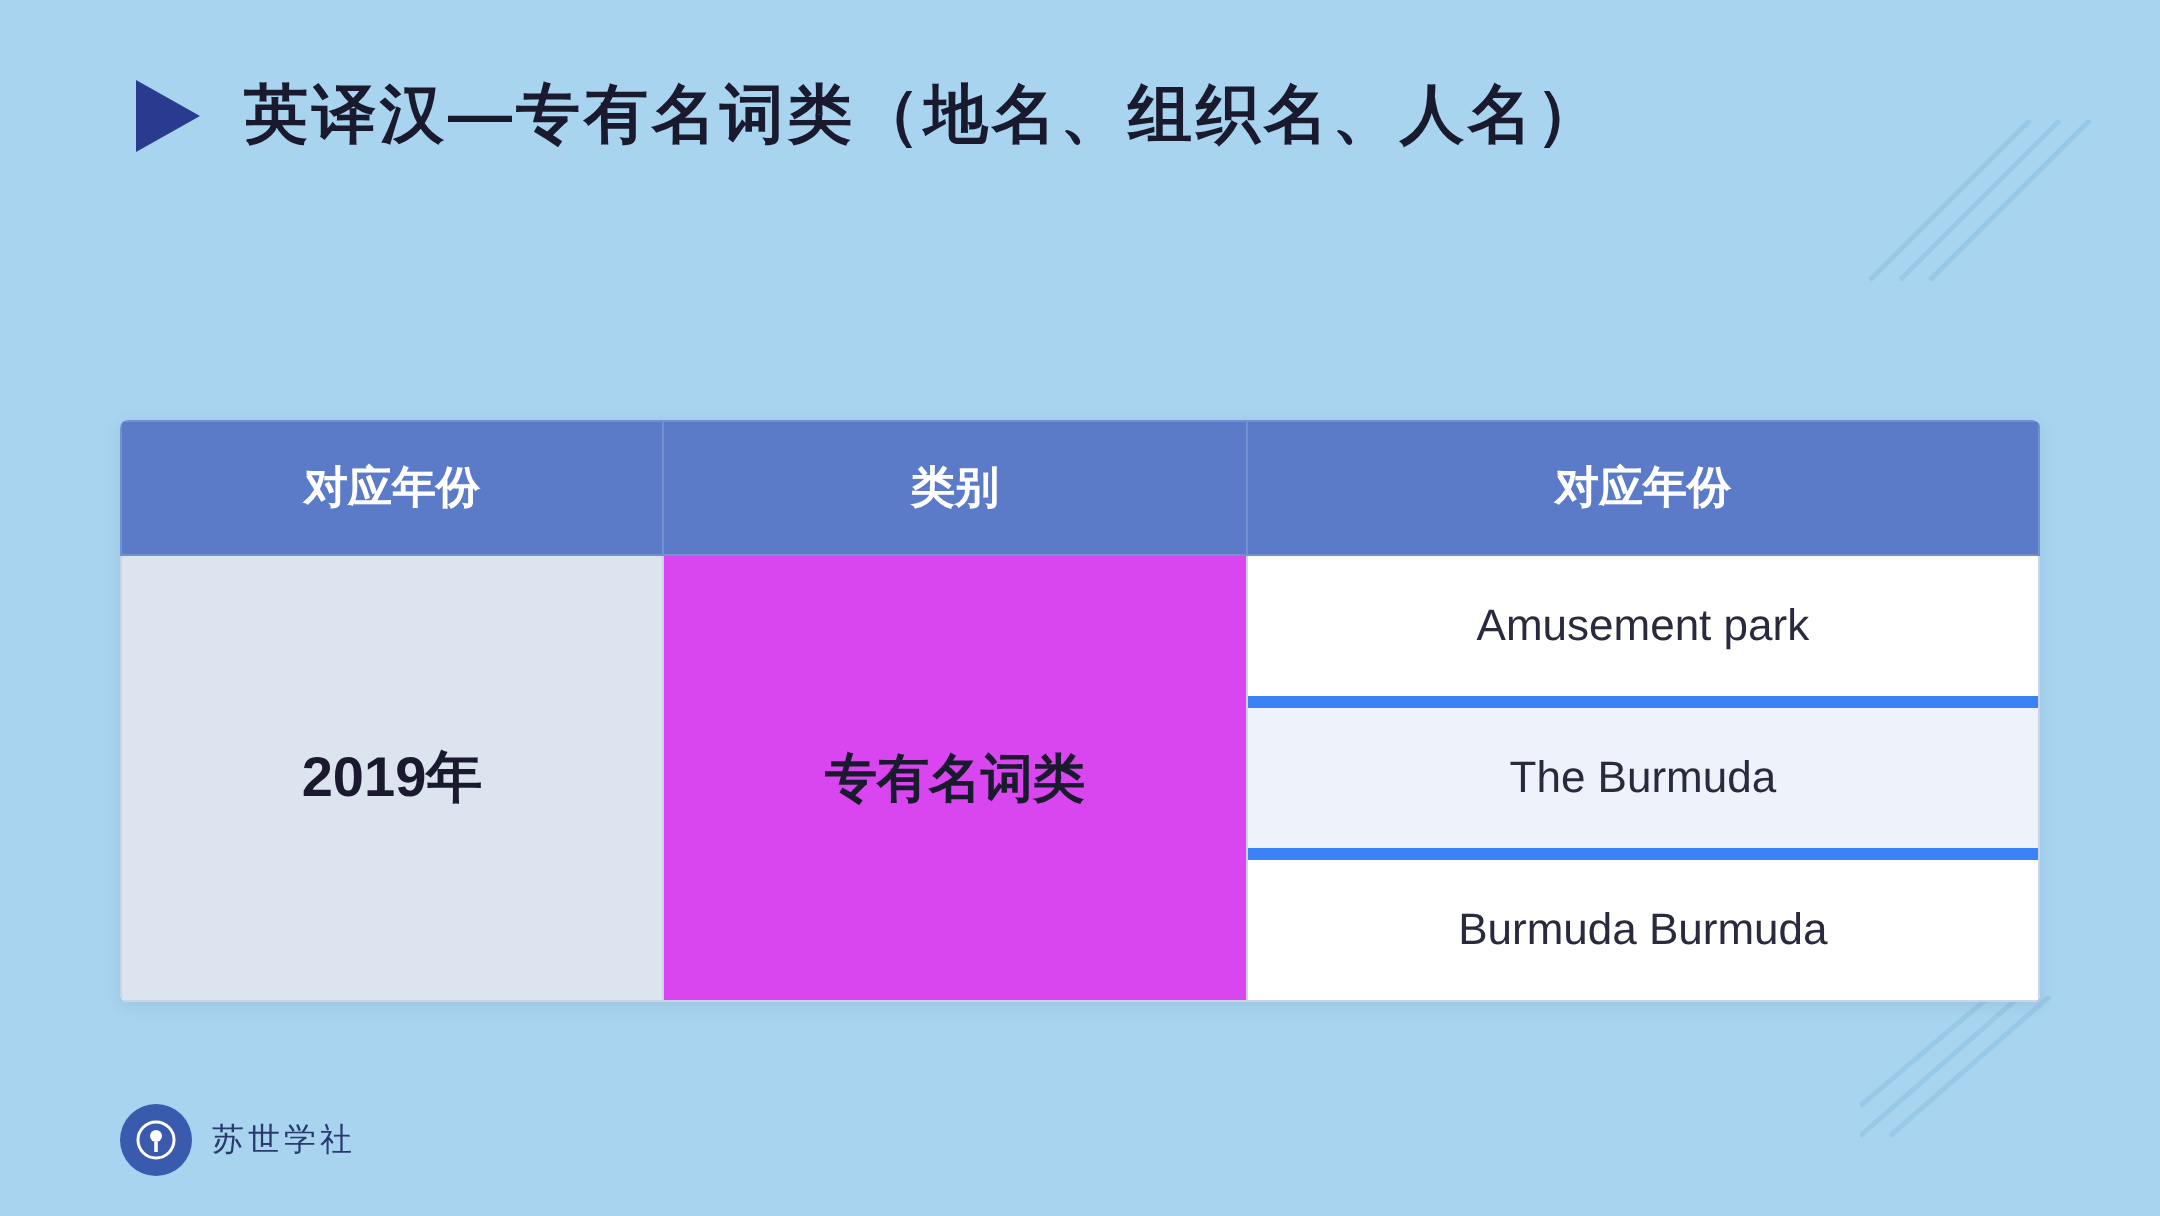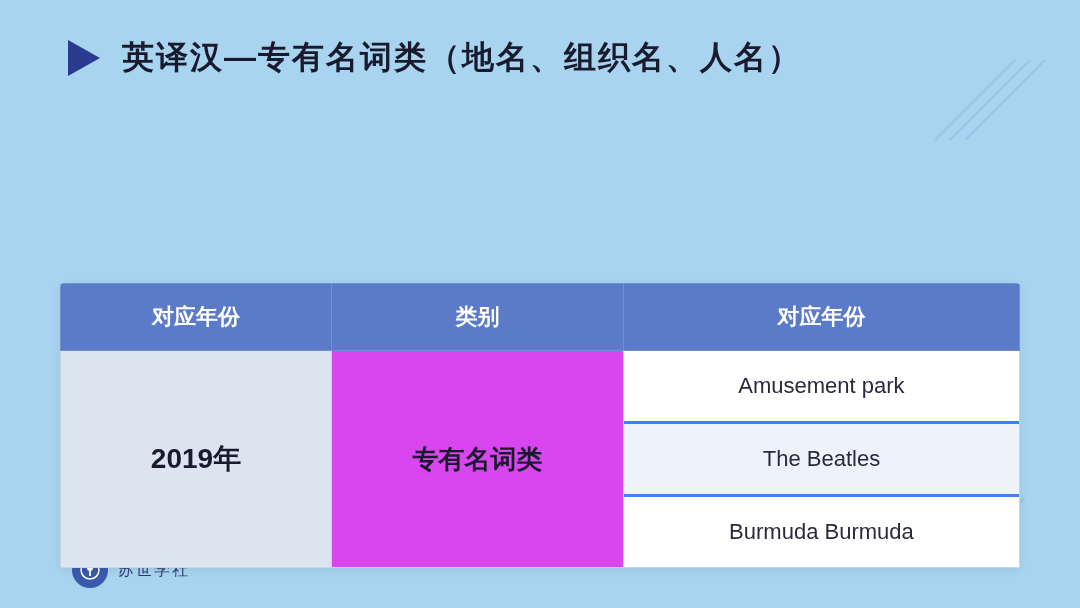--- a/index.html
+++ b/index.html
@@ -41,21 +41,21 @@
       font-size: 32px;
       font-weight: 700;
       color: #1a1a2e;
       letter-spacing: 2px;
     }
 
     
     .table-container {
       flex: 1;
       display: flex;
-      align-items: flex-end;
+      align-items: center;
       margin-top: 29px;
     }
 
     table {
       border-collapse: collapse;
       width: 100%;
       background: white;
       border-radius: 4px;
       overflow: hidden;
       box-shadow: 0 2px 8px rgba(0,0,0,0.08);
@@ -103,39 +103,39 @@
 
     .terms-cell {
       display: flex;
       flex-direction: column;
     }
 
     .term-item {
       padding: 22px 20px;
       font-size: 22px;
       color: #2a2a3e;
-      border-bottom: 3px solid #3b82f6;
+      border-bottom: 6px solid #3b82f6;
       display: flex;
       align-items: center;
       justify-content: center;
     }
 
     .term-item:last-child {
       border-bottom: none;
     }
 
     .term-item:nth-child(even) {
       background: #eef2fa;
     }
 
     
     .footer {
       position: absolute;
       bottom: 20px;
-      left: 72px;
+      left: 60px;
       display: flex;
       align-items: center;
       gap: 10px;
     }
 
     .logo-circle {
       width: 36px;
       height: 36px;
       border-radius: 50%;
       background: #3a5aad;
@@ -199,21 +199,21 @@
           <th>对应年份</th>
         </tr>
       </thead>
       <tbody>
         <tr>
           <td class="td-year">2019年</td>
           <td class="td-category">专有名词类</td>
           <td class="td-terms">
             <div class="terms-cell">
               <div class="term-item">Amusement park</div>
-              <div class="term-item">The Beatles</div>
+              <div class="term-item">The Burmuda</div>
               <div class="term-item">Burmuda Burmuda</div>
             </div>
           </td>
         </tr>
       </tbody>
     </table>
   </div>
 
 </div>
 

